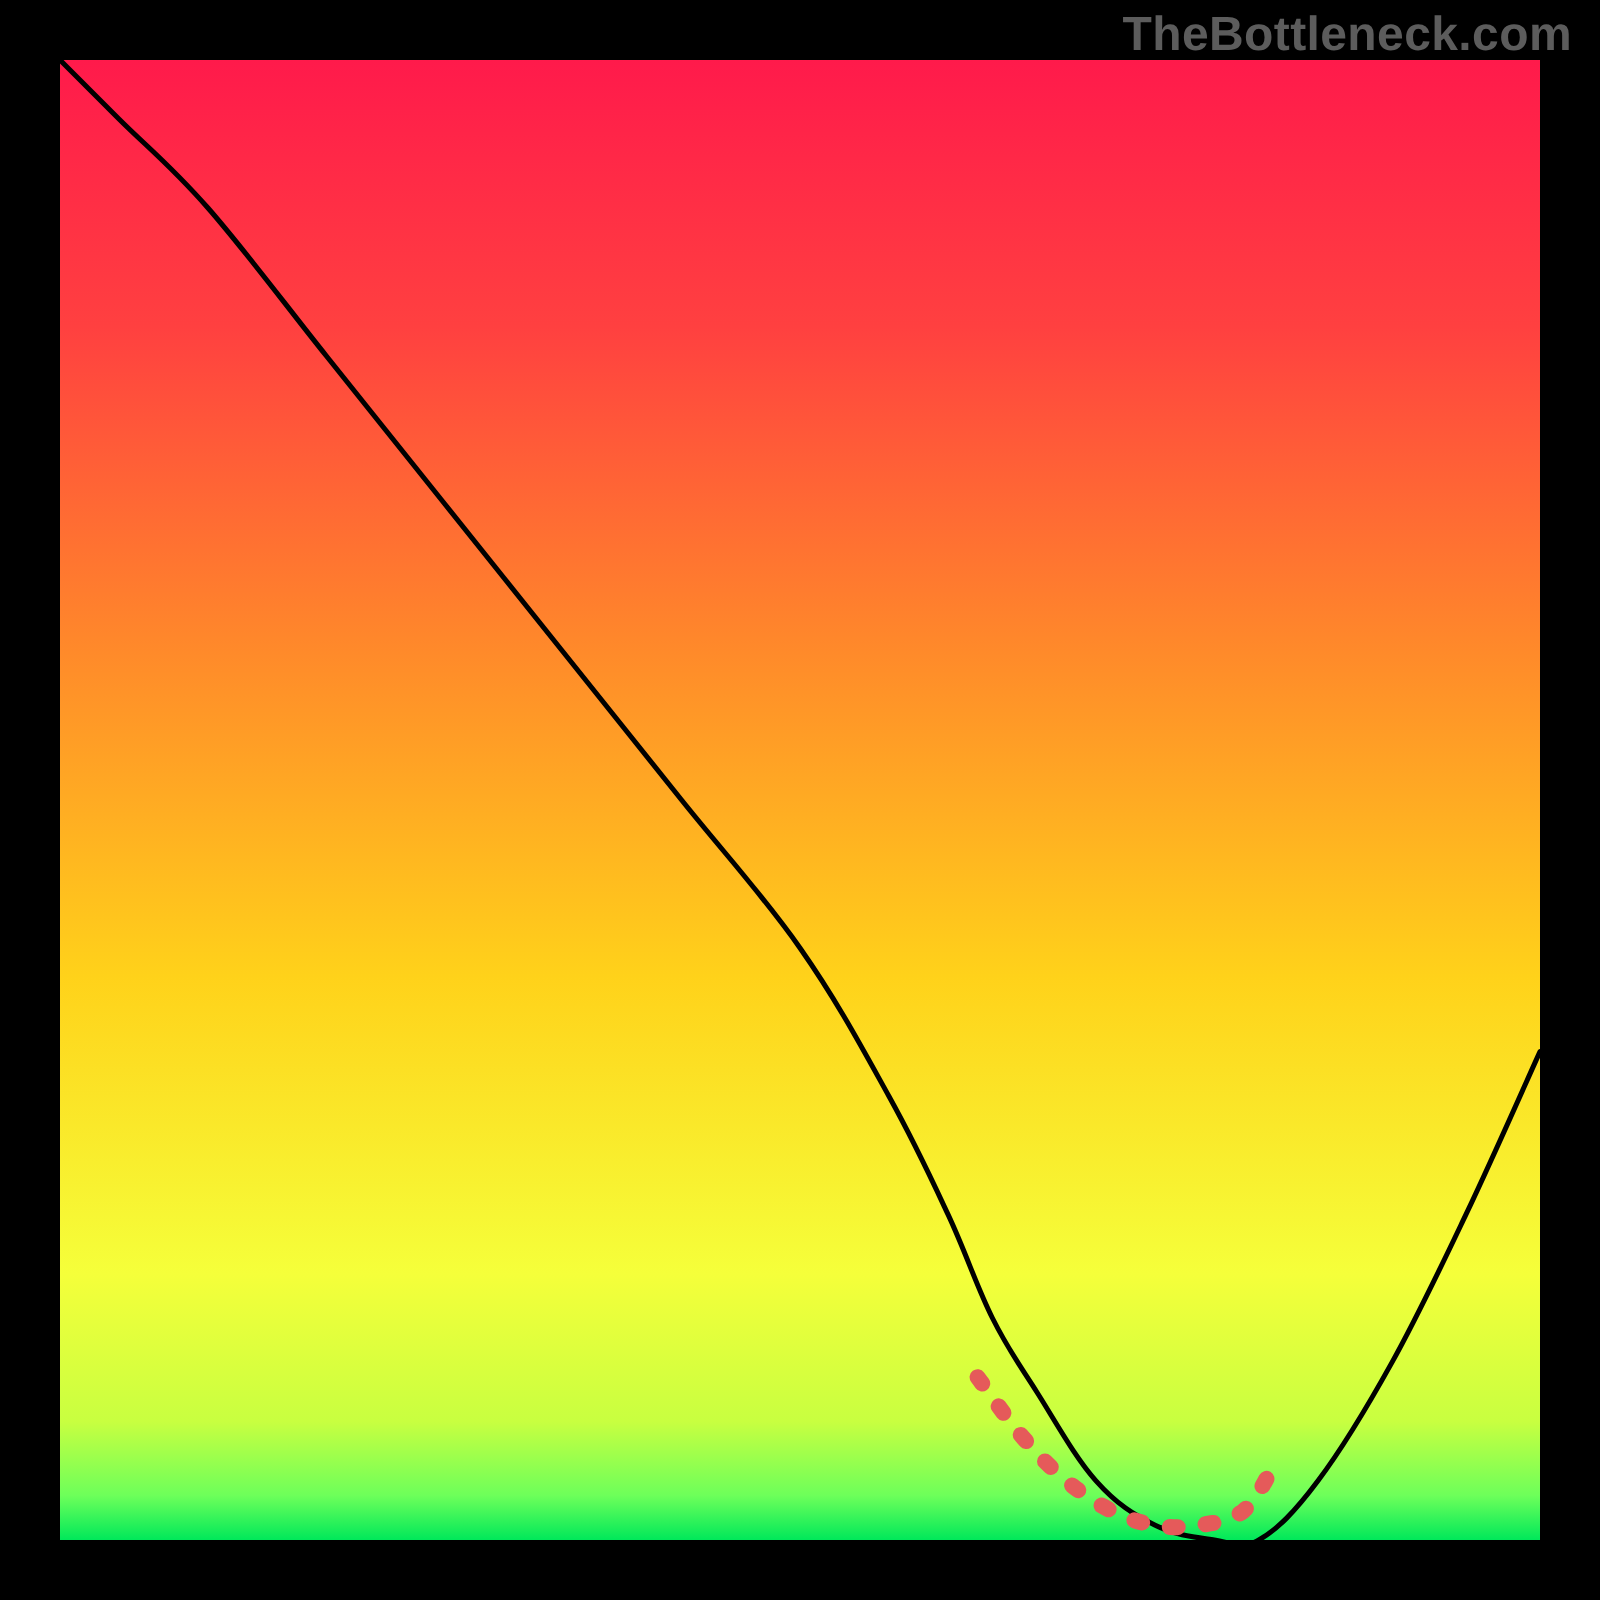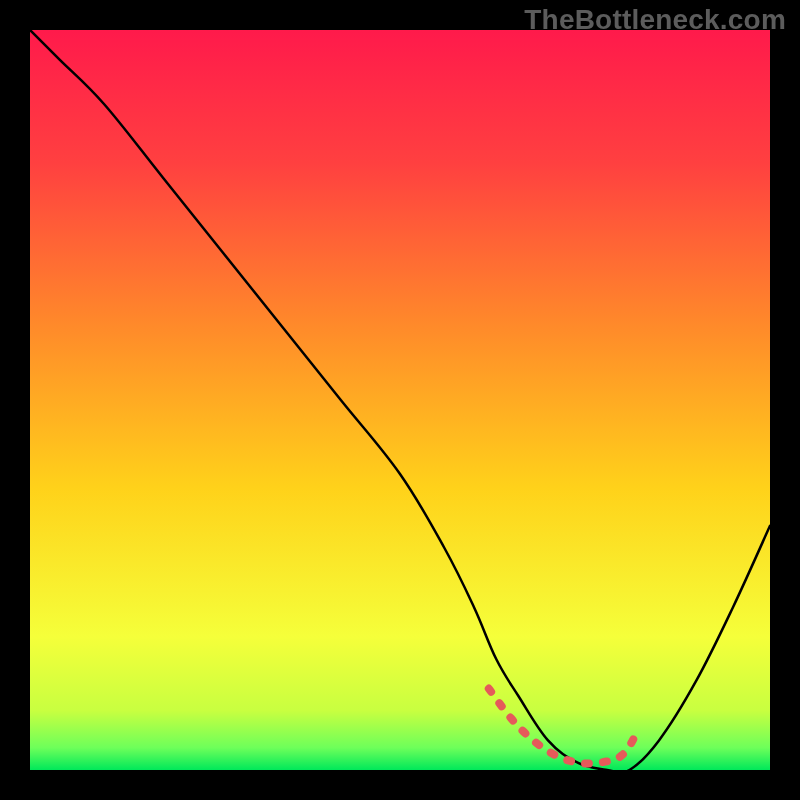--- a/index.html
+++ b/index.html
@@ -8,21 +8,21 @@
     position: relative;
     width: 800px;
     height: 800px;
     background: #000;
   }
   .watermark {
     position: absolute;
     top: 4px;
     right: 14px;
     font-family: Arial, Helvetica, sans-serif;
-    font-size: 28px;
+    font-size: 24px;
     font-weight: bold;
     color: #5c5c5c;
     letter-spacing: 0.2px;
     z-index: 5;
   }
   .plot {
     position: absolute;
     left: 30px;
     top: 30px;
     width: 740px;

